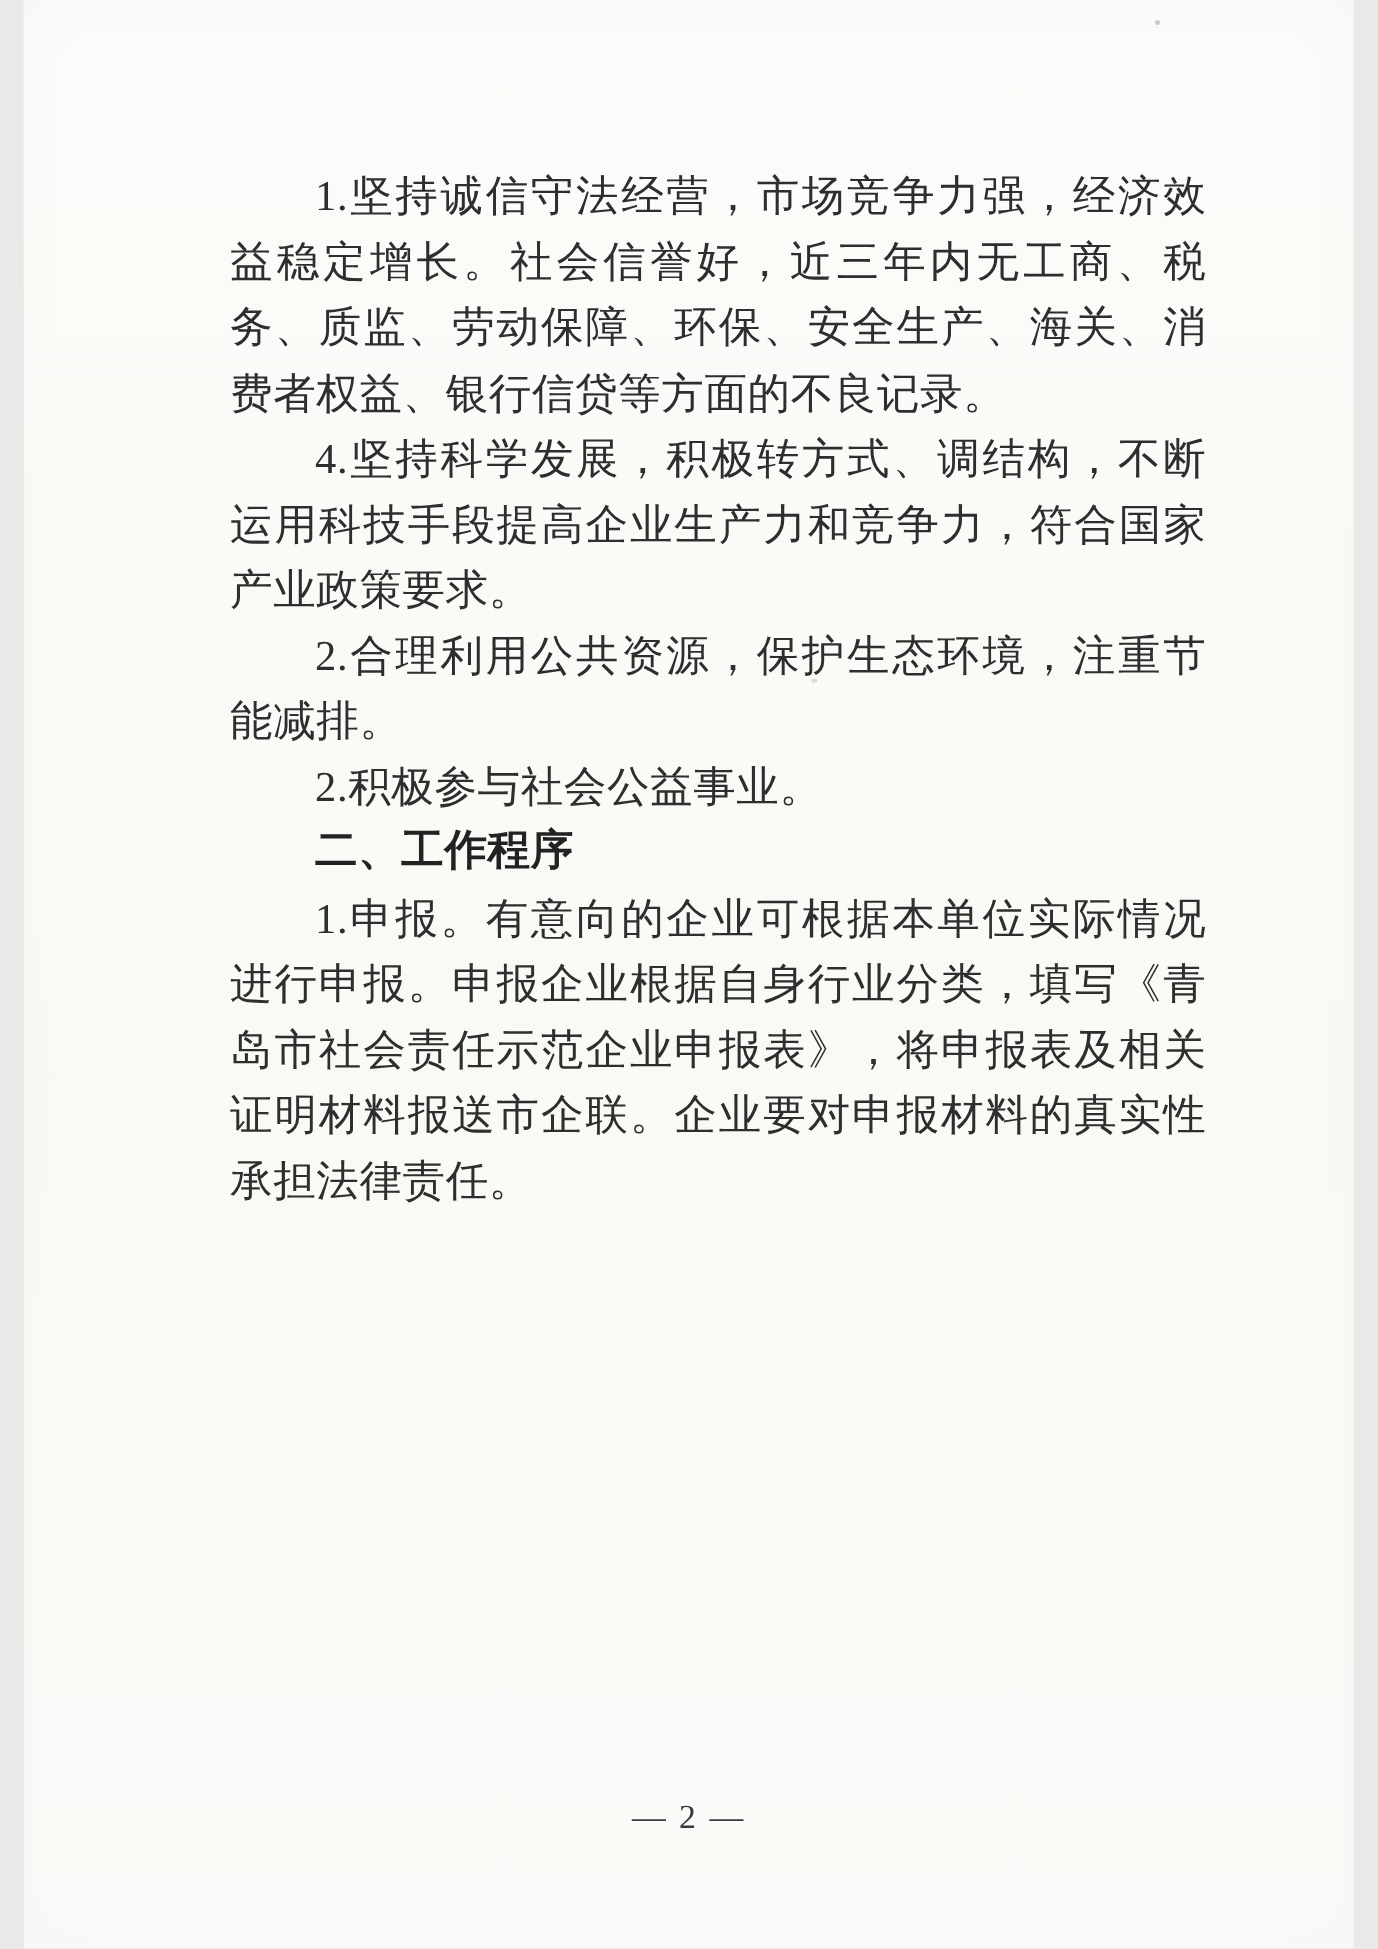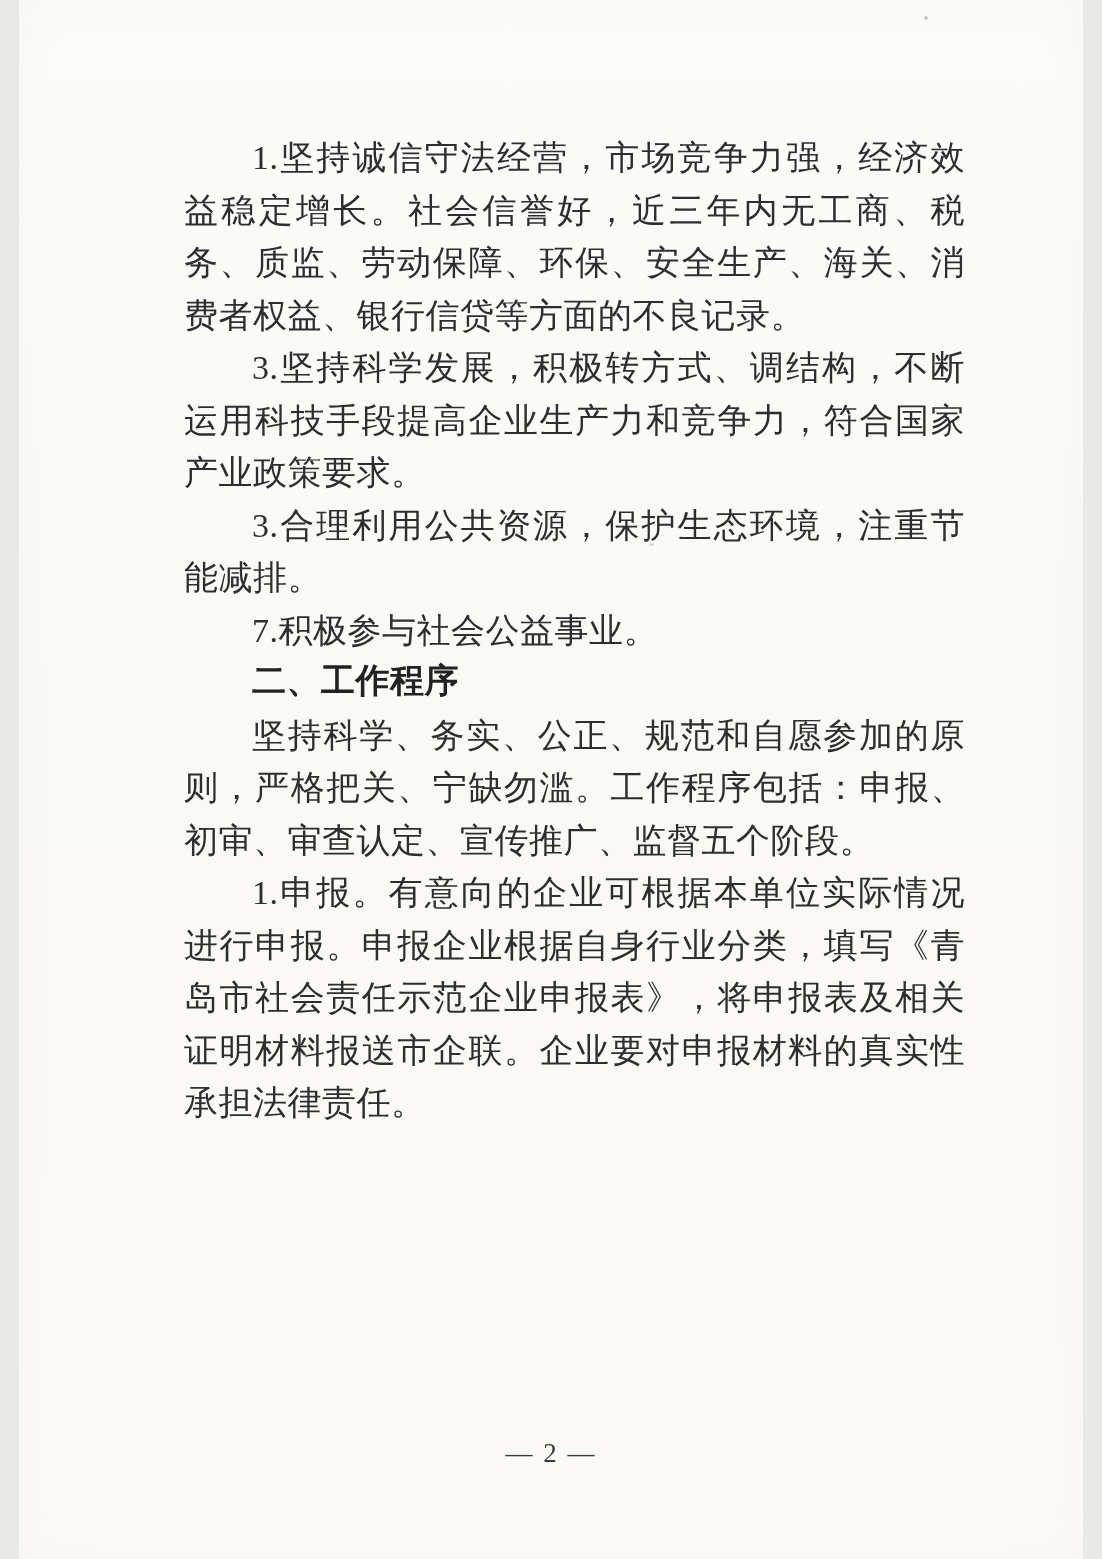--- a/index.html
+++ b/index.html
@@ -61,25 +61,24 @@
   .speck-1 { left: 905px; top: 16px; width: 4px; height: 4px; }
   .speck-2 { left: 630px; top: 543px; width: 5px; height: 3px; opacity: 0.35; }
 </style>
 </head>
 <body>
 
 <div class="page">
 
   <div class="content">
     <p>1.坚持诚信守法经营，市场竞争力强，经济效益稳定增长。社会信誉好，近三年内无工商、税务、质监、劳动保障、环保、安全生产、海关、消费者权益、银行信贷等方面的不良记录。</p>
-    <p>3.坚持科学发展，积极转方式、调结构，不断运用科技手段提高企业生产力和竞争力，符合国家产业政策要求。</p>
-    <p>3.合理利用公共资源，保护生态环境，注重节能减排。</p>
-    <p>7.积极参与社会公益事业。</p>
+    <p>4.坚持科学发展，积极转方式、调结构，不断运用科技手段提高企业生产力和竞争力，符合国家产业政策要求。</p>
+    <p>2.合理利用公共资源，保护生态环境，注重节能减排。</p>
+    <p>2.积极参与社会公益事业。</p>
     <p class="heading">二、工作程序</p>
-    <p>坚持科学、务实、公正、规范和自愿参加的原则，严格把关、宁缺勿滥。工作程序包括：申报、初审、审查认定、宣传推广、监督五个阶段。</p>
     <p>1.申报。有意向的企业可根据本单位实际情况进行申报。申报企业根据自身行业分类，填写《青岛市社会责任示范企业申报表》，将申报表及相关证明材料报送市企联。企业要对申报材料的真实性承担法律责任。</p>
   </div>
 
   <div class="page-number">— 2 —</div>
 
   <div class="speck speck-1"></div>
   <div class="speck speck-2"></div>
 
 </div>
 

